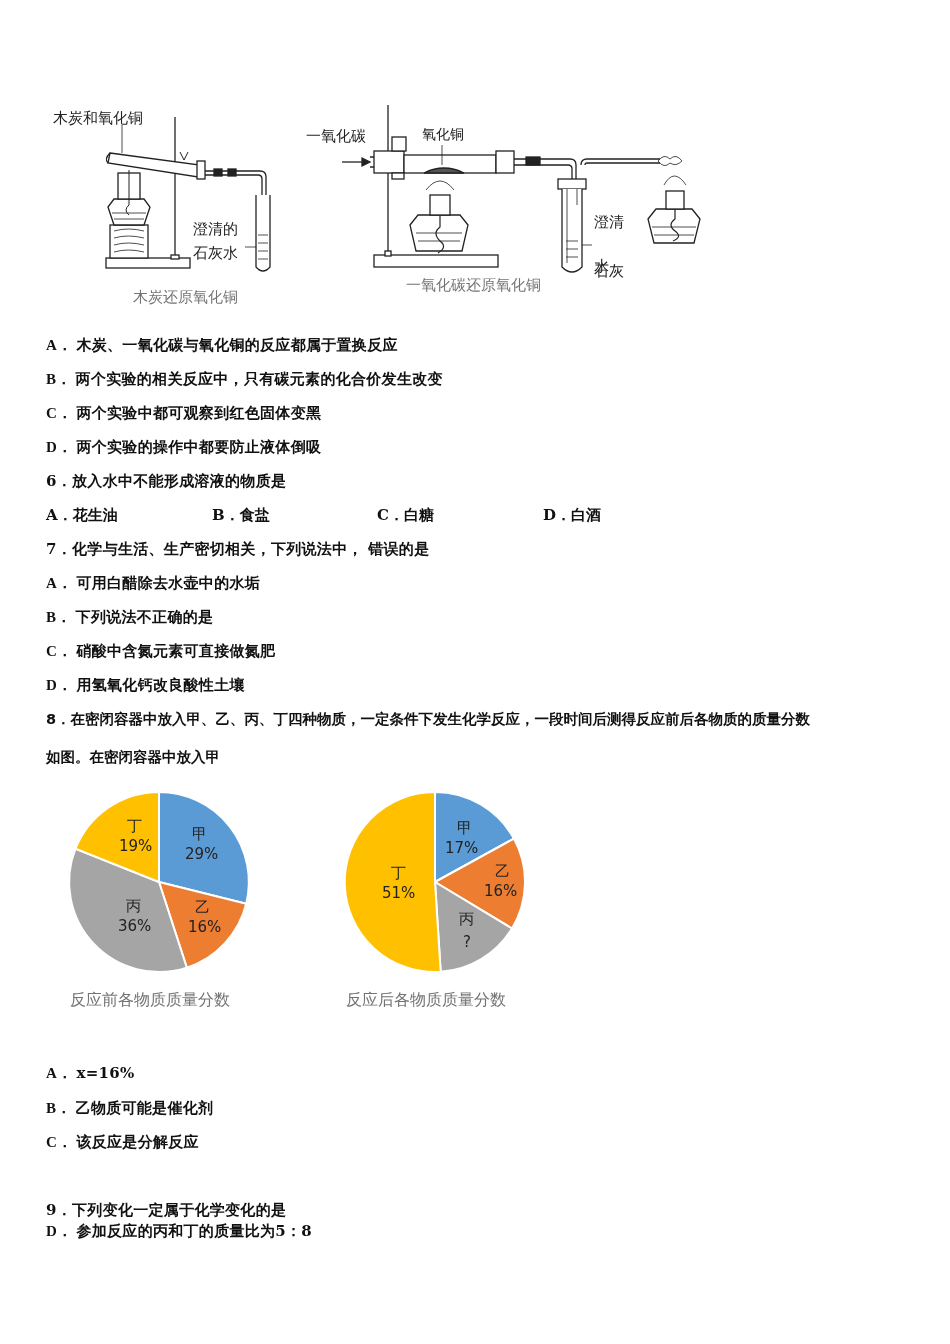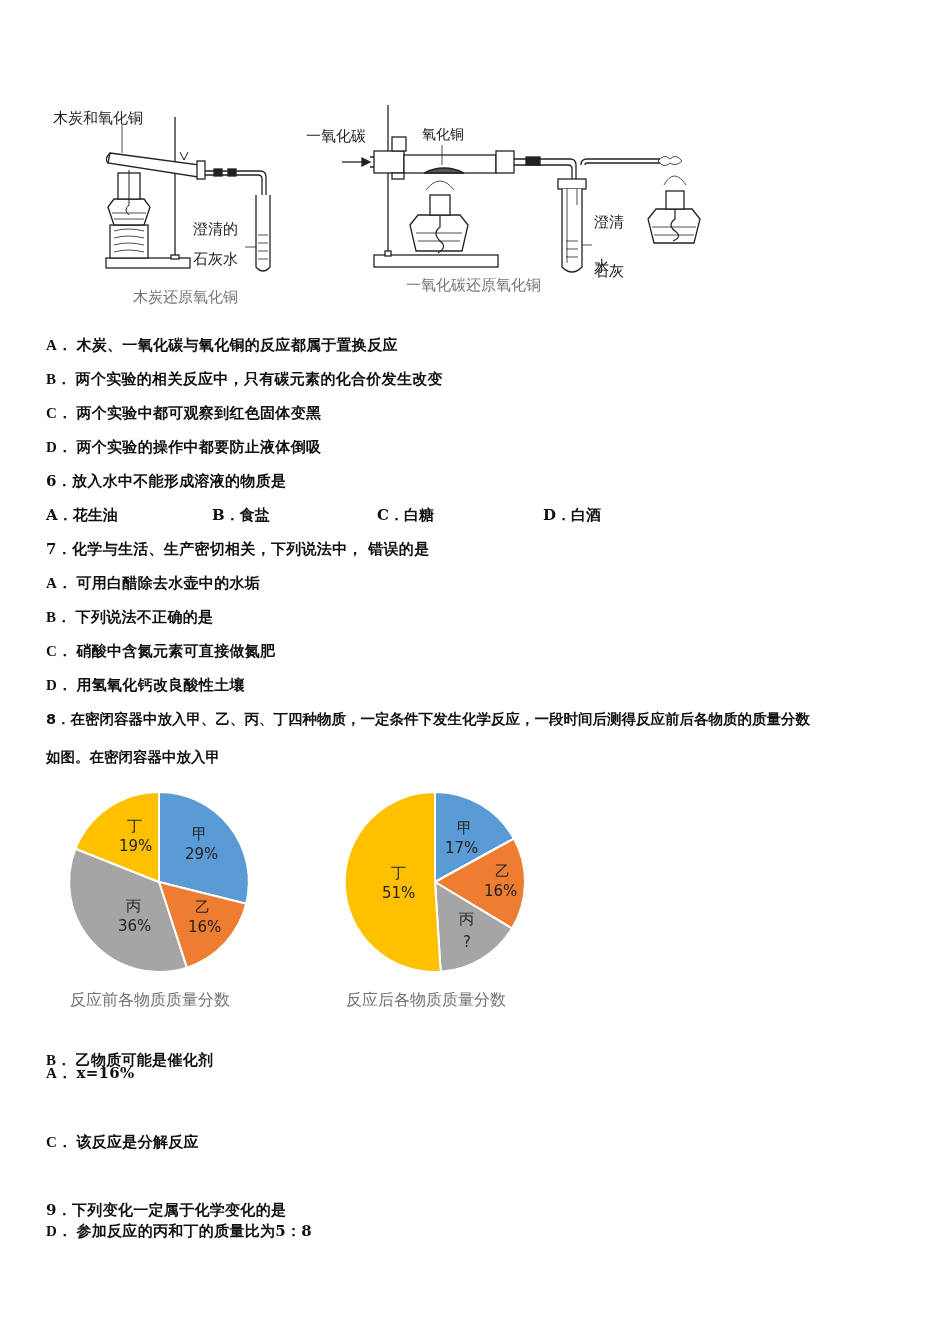--- a/index.html
+++ b/index.html
@@ -91,21 +91,21 @@
       <path d="M608 124 l8 -10 h36 l8 10 l-6 24 h-40 z" fill="#fff"></path>
       <path d="M612 132 h44 M614 140 h40" stroke-width="0.8"></path>
       <rect x="626" y="96" width="18" height="18" fill="#fff"></rect>
       <path d="M624 90 q10 -18 22 0" stroke-width="0.8"></path>
       <path d="M635 114 v10 q-8 6 0 12 q8 6 -2 10" stroke-width="1.2"></path>
     </g>
   </svg>
 
   <div class="apt-label" style="left:13px;top:14px;font-size:15px;">木炭和氧化铜</div>
   <div class="apt-label" style="left:153px;top:125px;font-size:15px;">澄清的</div>
-  <div class="apt-label" style="left:153px;top:155px;font-size:15px;">石灰水</div>
+  <div class="apt-label" style="left:153px;top:149px;font-size:15px;">石灰水</div>
   <div class="cap" style="left:93px;top:193px;">木炭还原氧化铜</div>
 
   <div class="apt-label" style="left:266px;top:32px;font-size:15px;">一氧化碳</div>
   <div class="apt-label" style="left:382px;top:30px;font-size:14px;">氧化铜</div>
   <div class="apt-label" style="left:554px;top:118px;font-size:15px;">澄清</div>
   <div class="apt-label" style="left:554px;top:140px;font-size:15px;margin-top:27px;">石灰</div>
   <div class="apt-label" style="left:554px;top:162px;font-size:15px;">水</div>
   <div class="cap" style="left:366px;top:181px;font-family:Liberation Serif, serif;">一氧化碳还原氧化铜</div>
 </div>
 
@@ -186,21 +186,21 @@
   <div class="apt-label" style="left:56px;top:79px;font-size:15px;">丁</div>
   <div class="apt-label" style="left:47px;top:99px;font-size:15px;">51%</div>
 </div>
 
 <div class="cap" style="left:70px;top:990px;font-size:16px;">反应前各物质质量分数</div>
 <div class="cap" style="left:346px;top:990px;font-size:16px;">反应后各物质质量分数</div>
 
 <div class="line" style="top:1064px;">
   <span class="lab">A．</span><span>x=16%</span>
 </div>
-<div class="line" style="top:1051px;">
+<div class="line" style="top:1099px;">
   <span class="lab">B．</span><span>乙物质可能是催化剂</span>
 </div>
 <div class="line" style="top:1133px;">
   <span class="lab">C．</span><span>该反应是分解反应</span>
 </div>
 <div class="line" style="top:1222px;">
   <span class="lab">D．</span><span>参加反应的丙和丁的质量比为5：8</span>
 </div>
 
 <div class="line" style="top:1201px;">9．下列变化一定属于化学变化的是</div>

